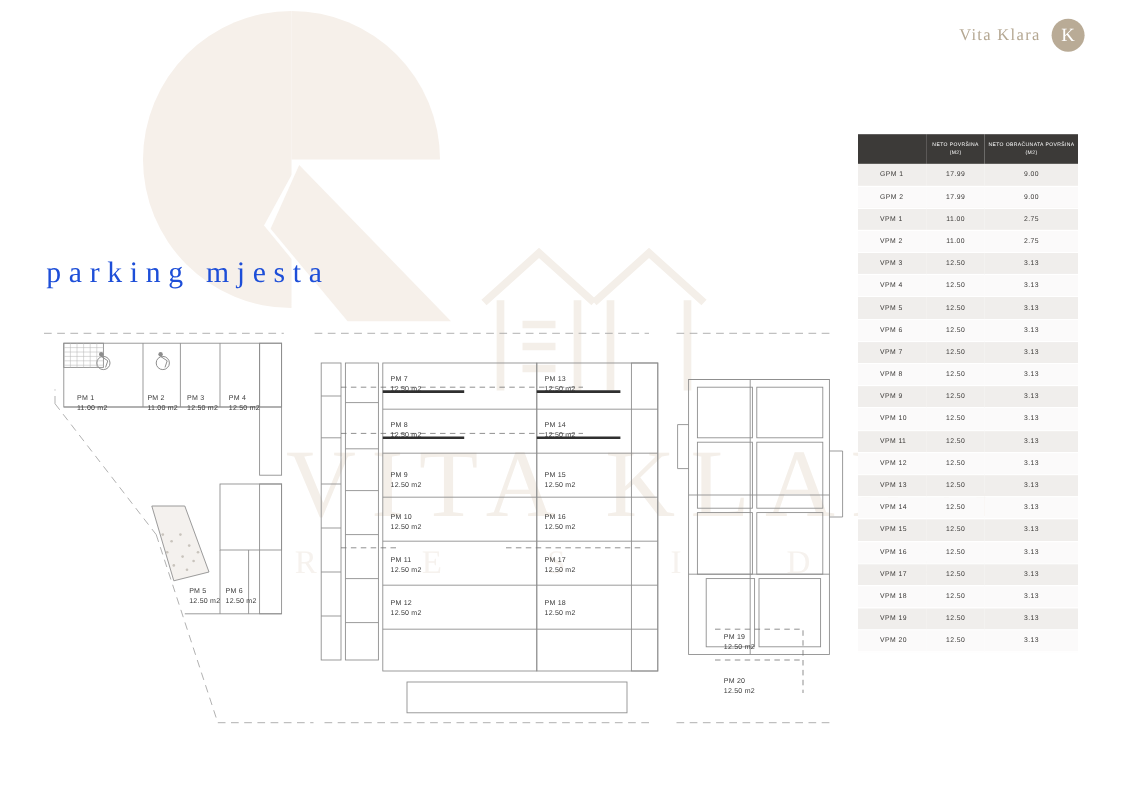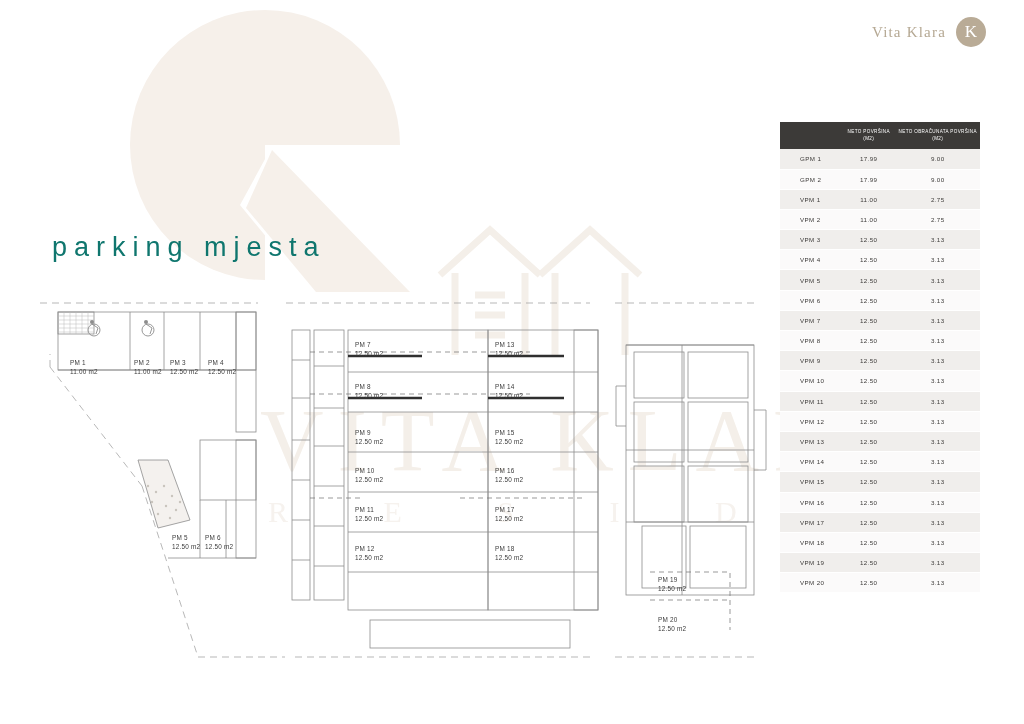--- a/index.html
+++ b/index.html
@@ -82,26 +82,26 @@
     font-family: "Liberation Serif", serif;
     font-size: 17px;
     display: flex;
     align-items: center;
     justify-content: center;
   }
 
   
   .page-title {
     position: absolute;
-    left: 52px;
+    left: 42px;
     top: 232px;
-    font-family: Liberation Sans, sans-serif;
+    font-family: Liberation Serif, serif;
     font-size: 27px;
     letter-spacing: 7px;
-    color: #0f766e;
+    color: #1d4ed8;
     white-space: nowrap;
   }
 
   
   .plan {
     position: absolute;
     left: 30px;
     top: 290px;
     width: 740px;
     height: 390px;

